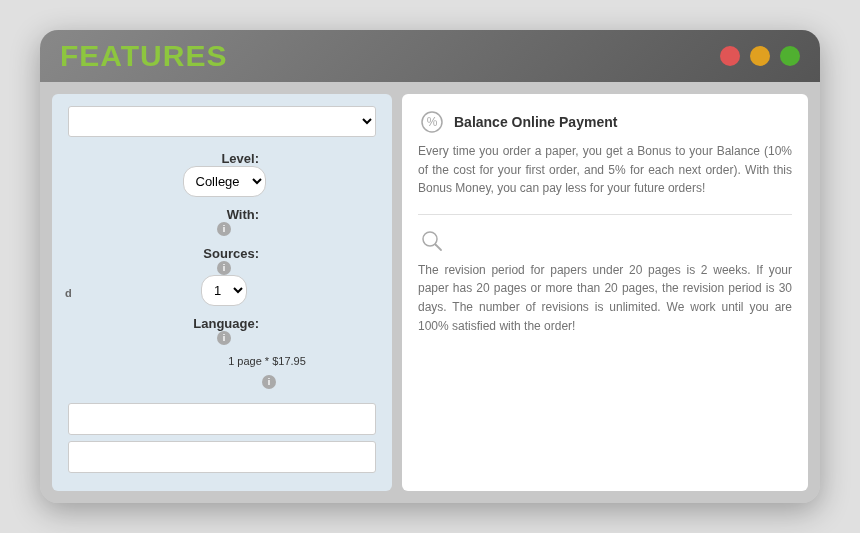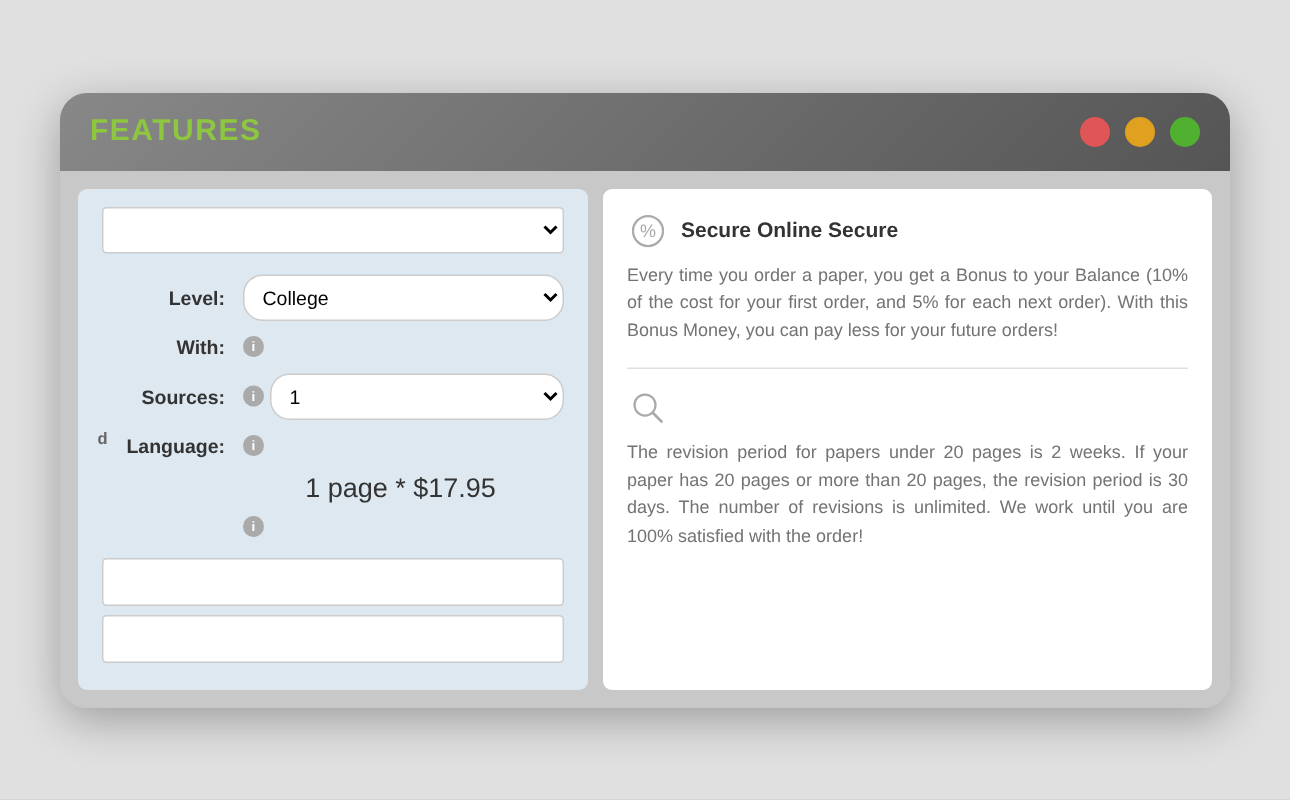--- a/index.html
+++ b/index.html
@@ -33,21 +33,21 @@
       position: relative;
     }
 
     .title-left {
       display: flex;
       align-items: center;
     }
 
     .features-title {
       color: #8dc63f;
-      font-size: 20px;
+      font-size: 30px;
       font-weight: 900;
       letter-spacing: 1px;
       font-family: Arial Black, Arial, sans-serif;
     }
 
     .window-controls {
       display: flex;
       gap: 10px;
       align-items: center;
     }
@@ -91,20 +91,21 @@
       border-radius: 3px;
       background: white;
       font-size: 13px;
       appearance: auto;
     }
 
     .form-row {
       display: flex;
       align-items: center;
       margin-bottom: 10px;
+      flex-direction: column;
     }
 
     .form-label {
       text-align: right;
       width: 90px;
       font-size: 13px;
       color: #333;
       font-weight: bold;
       padding-right: 8px;
       flex-shrink: 0;
@@ -132,21 +133,21 @@
       border: 1px solid #ccc;
       border-radius: 13px;
       background: white;
       font-size: 13px;
       appearance: auto;
       margin-left: 4px;
     }
 
     .price-row {
       text-align: center;
-      font-size: 18px;
+      font-size: 11px;
       color: #333;
       margin: 8px 0;
       margin-left: 90px;
     }
 
     .input-box {
       height: 32px;
       background: white;
       border: 1px solid #ccc;
       border-radius: 3px;
@@ -288,21 +289,21 @@
     <div class="right-panel">
 
       <div class="feature-section">
         <div class="feature-header">
           <div class="feature-icon">
             <svg width="22" height="22" viewBox="0 0 22 22" fill="none" xmlns="http://www.w3.org/2000/svg">
               <circle cx="11" cy="11" r="10" stroke="#aaa" stroke-width="1.5" fill="none"></circle>
               <text x="11" y="15" text-anchor="middle" font-size="12" fill="#aaa" font-family="Arial">%</text>
             </svg>
           </div>
-          <span class="feature-title">Secure Online Secure</span>
+          <span class="feature-title">Balance Online Payment</span>
         </div>
         <div class="feature-body">Every time you order a paper, you get a Bonus to your Balance (10% of the cost for your first order, and 5% for each next order). With this Bonus Money, you can pay less for your future orders!</div>
       </div>
 
       <hr class="divider">
 
       <div class="feature-section">
         <div class="feature-header">
           <div class="feature-icon">
             <svg width="22" height="22" viewBox="0 0 22 22" fill="none" xmlns="http://www.w3.org/2000/svg">

